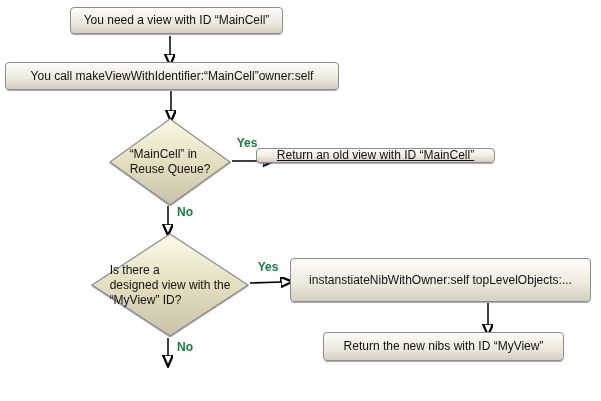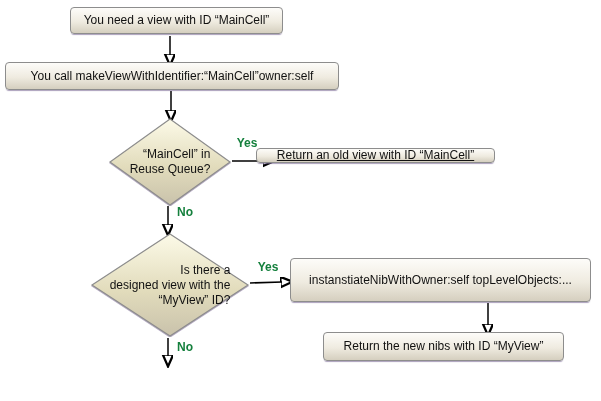--- a/index.html
+++ b/index.html
@@ -25,21 +25,21 @@
     font-size:12px;
     line-height:15px;
     white-space:nowrap;
   }
   .box .two-line{white-space:nowrap;line-height:18px;}
   .diamond{
     position:absolute;
     display:flex;
     align-items:center;
     justify-content:center;
-    text-align:right;
+    text-align:left;
     font-size:12px;
     line-height:15px;
   }
   .diamond svg{position:absolute;inset:0;}
   .diamond .dtext{position:relative;z-index:1;}
   .edge-label{
     position:absolute;
     font-size:12px;
     font-weight:bold;
     color:#15803d;

